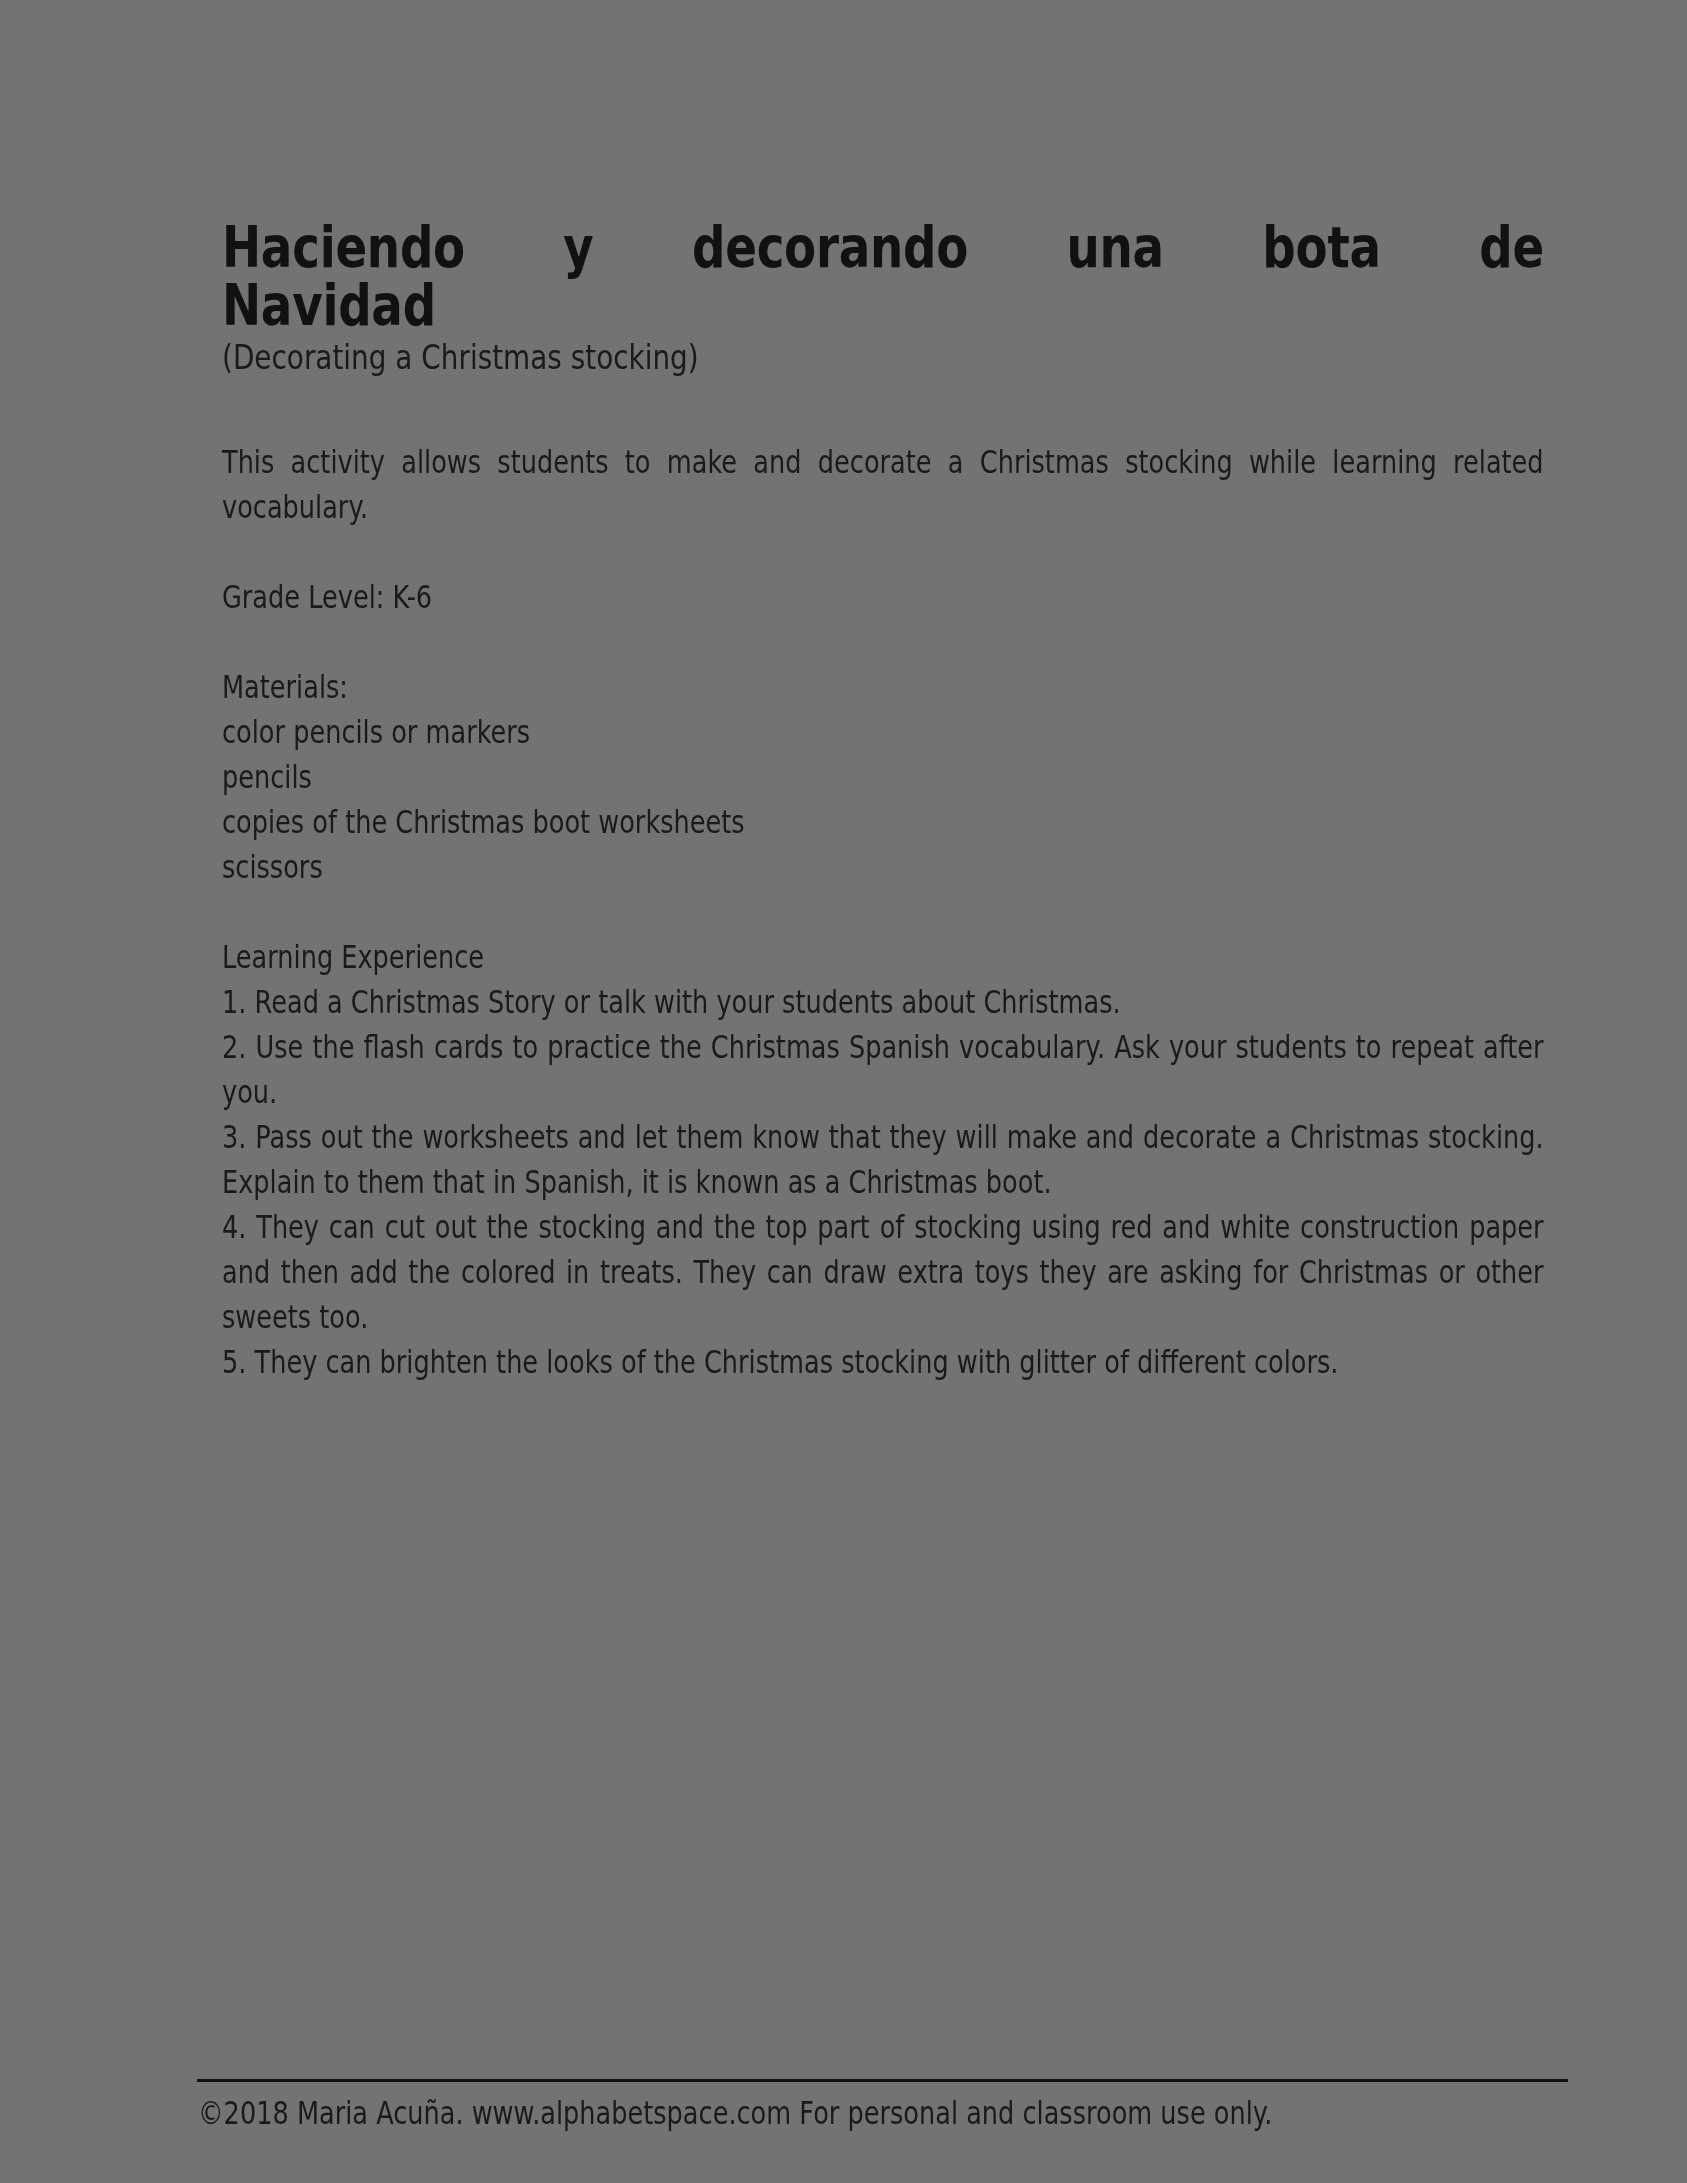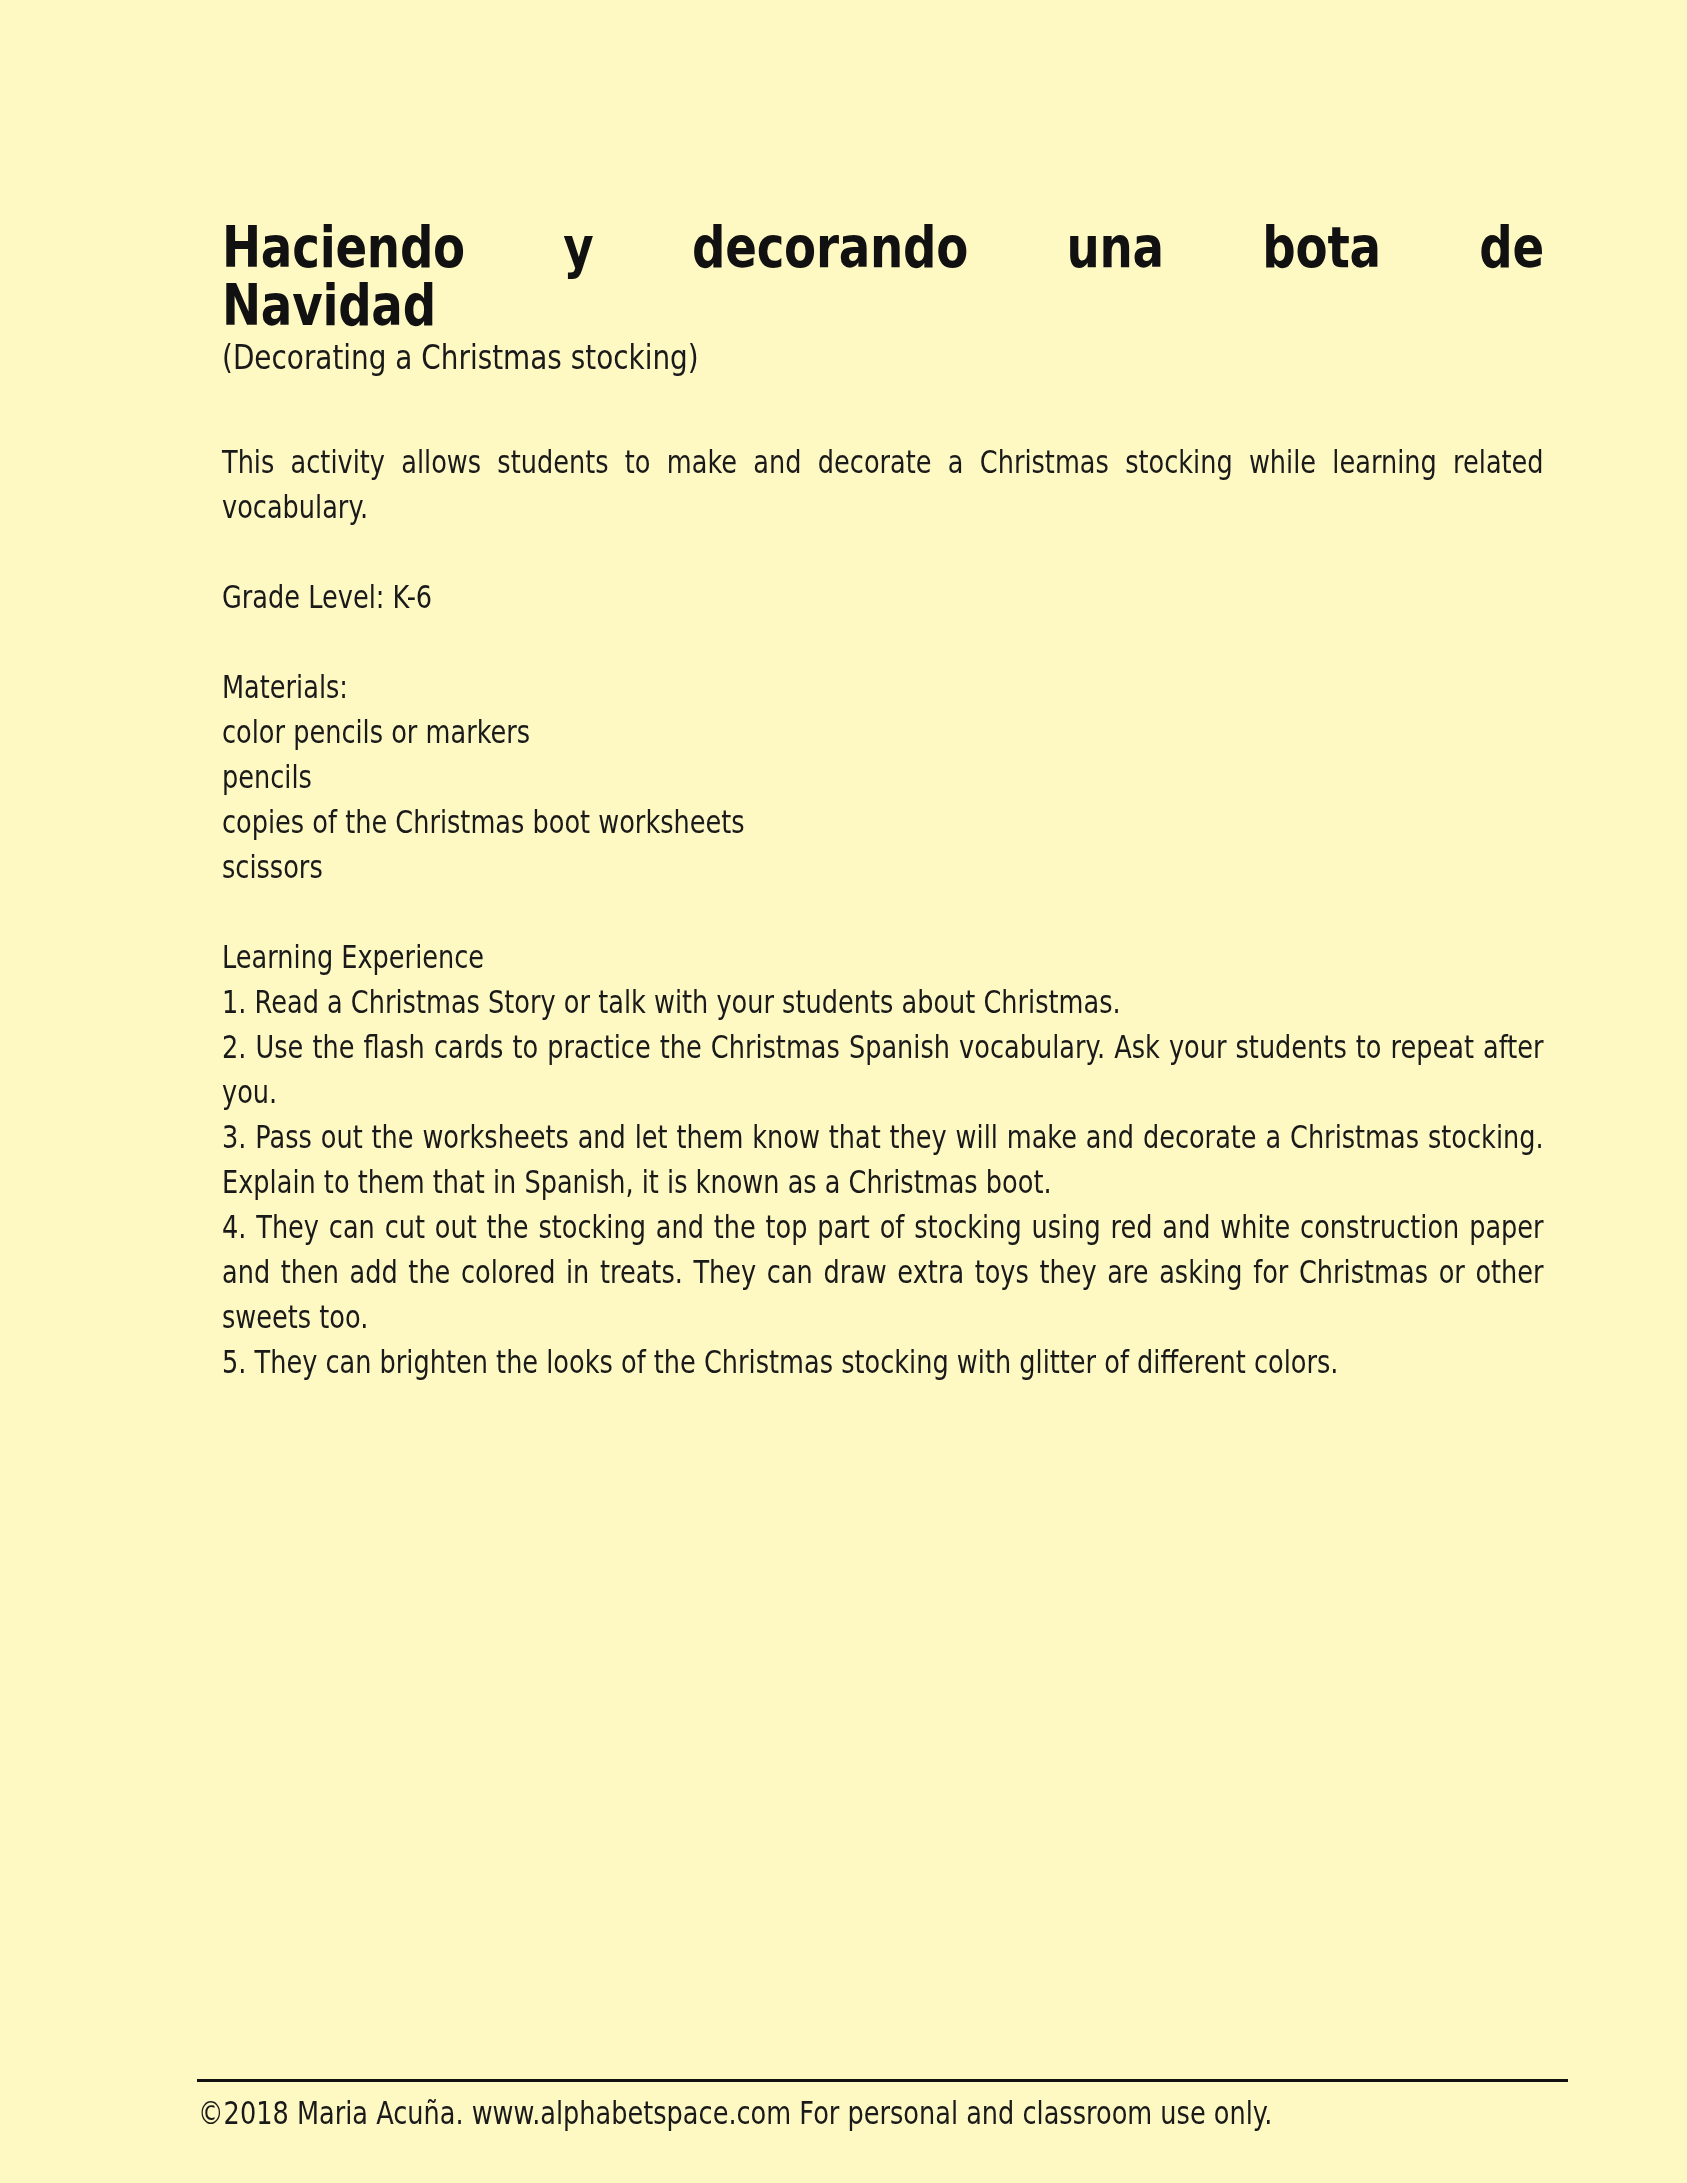--- a/index.html
+++ b/index.html
@@ -4,21 +4,21 @@
 <style>
   html, body {
     margin: 0;
     padding: 0;
     background: #ffffff;
   }
   .page {
     position: relative;
     width: 1687px;
     height: 2183px;
-    background: #fef9c3;
+    background: #737373;
     overflow: hidden;
     font-family: "Liberation Sans", sans-serif;
     color: #1a1a1a;
   }
 
   .content {
     position: absolute;
     left: 222px;
     top: 218px;
     width: 1322px;

